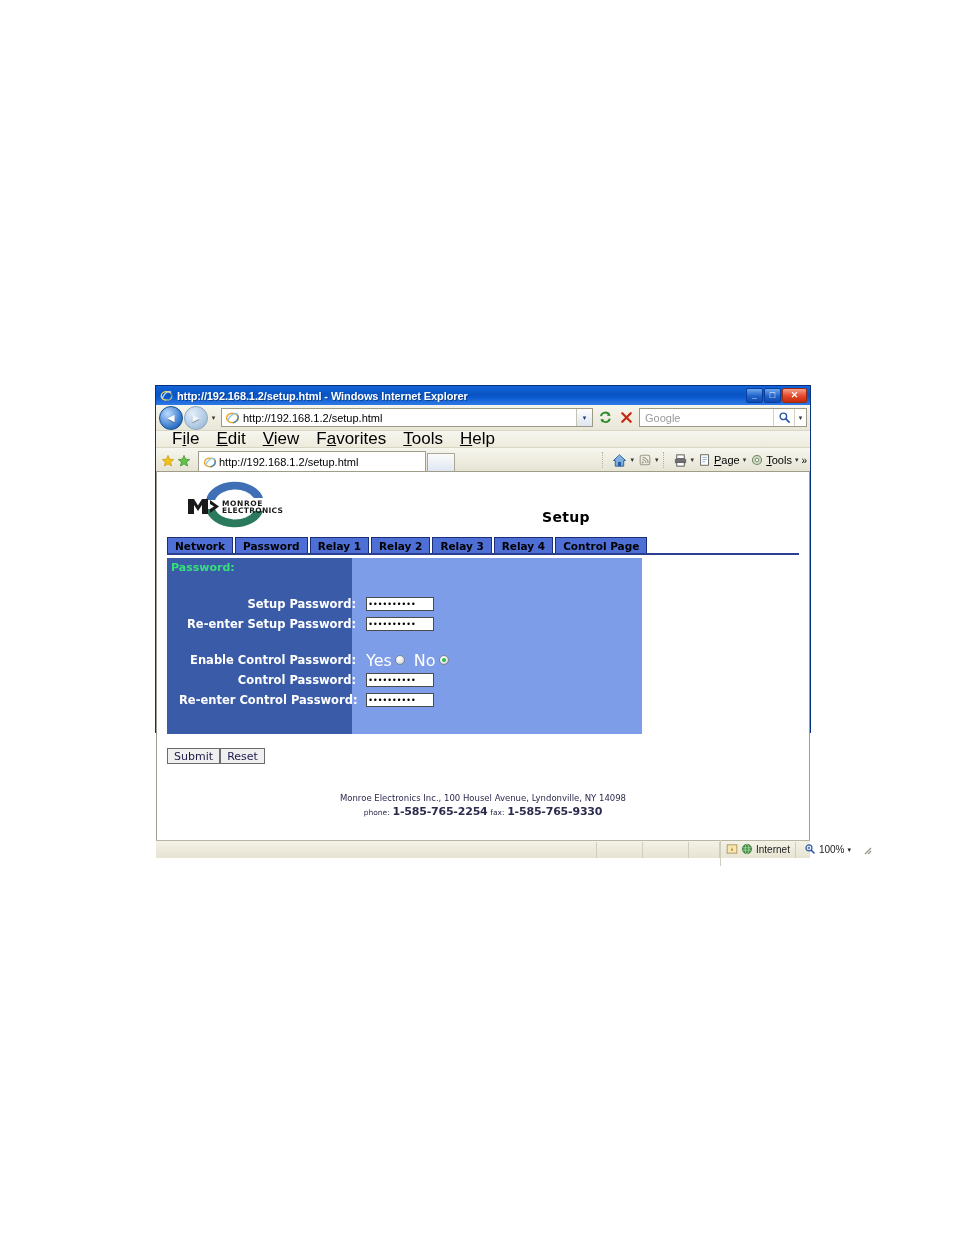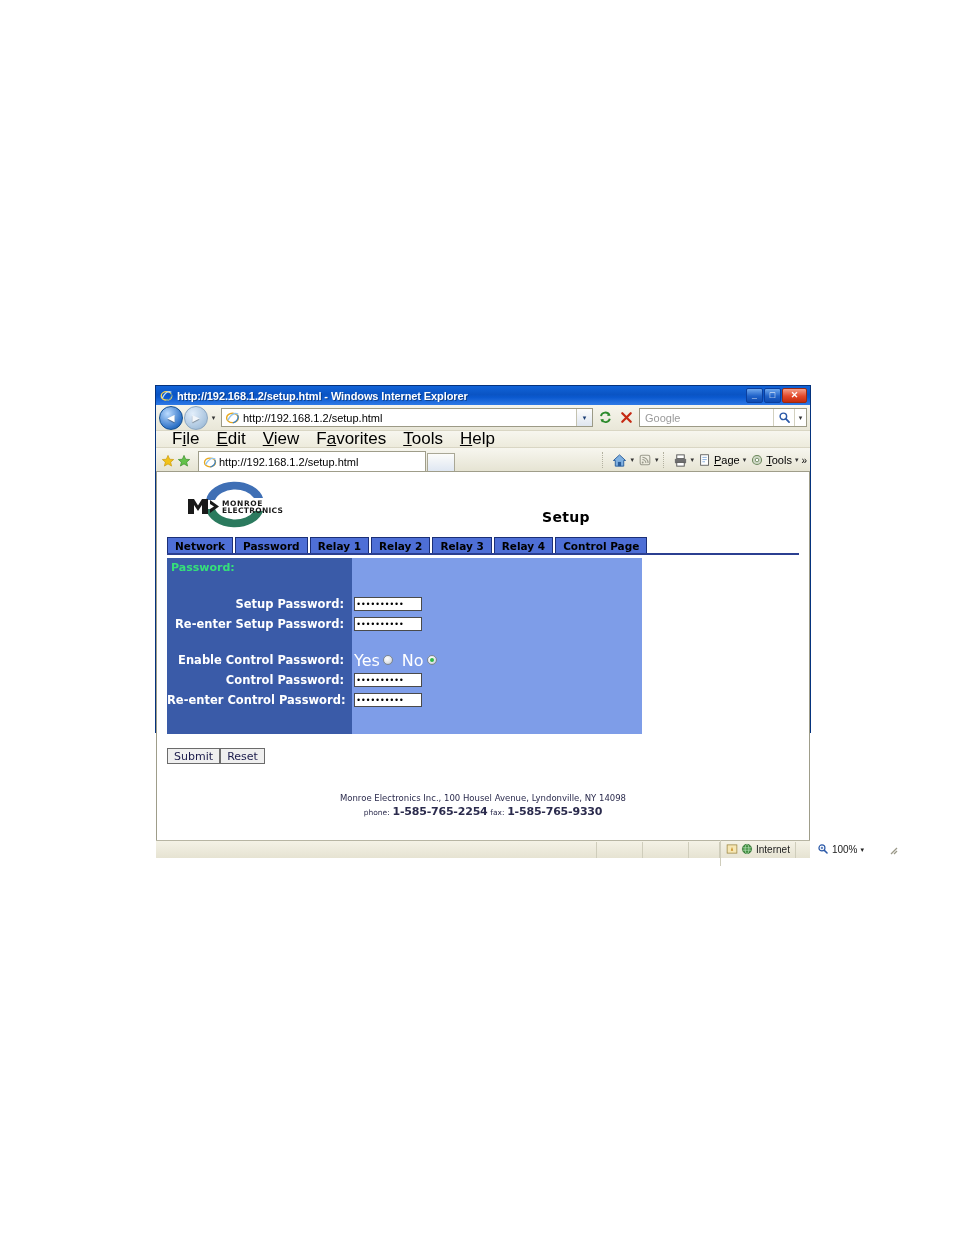--- a/index.html
+++ b/index.html
@@ -160,21 +160,21 @@
     position:absolute;left:10px;top:86px;width:475px;height:176px;
     display:flex;
   }
   .panel-left{width:185px;background:#3a5ba8;position:relative;flex:none}
   .panel-right{flex:1;background:#7e9de8}
   .panel-title{
     position:absolute;left:4px;top:3px;color:#35e07a;font-size:11px;font-weight:bold;
     font-family:"DejaVu Sans",sans-serif;
   }
   .frow{
-    position:absolute;left:0;width:100%;height:20px;display:flex;align-items:center;
+    position:absolute;left:12px;width:100%;height:20px;display:flex;align-items:center;
   }
   .flabel{
     width:181px;text-align:right;padding-right:4px;box-sizing:border-box;
     color:#ffffff;font-size:11.5px;font-weight:bold;white-space:nowrap;
     font-family:"DejaVu Sans",sans-serif;
   }
   .fctl{padding-left:6px;display:flex;align-items:center}
   .pw-input{
     width:68px;height:14px;background:#fff;border:1px solid #4a4a4a;
     box-sizing:border-box;display:flex;align-items:center;padding-left:2px;
@@ -210,21 +210,21 @@
 
   
   .statusbar{
     height:18px;display:flex;align-items:center;
     background:linear-gradient(to bottom,#f4f2e6,#e6e3d2);
     border-top:1px solid #b7b5a3;box-sizing:border-box;font-size:10px;color:#222;
   }
   .sb-pane{height:16px;border-right:1px solid #cfcdbb;flex:none}
   .sb-zone{display:flex;align-items:center;gap:3px;padding:8px 5px;height:16px;
     border-left:1px solid #cfcdbb;margin-left:auto}
-  .sb-zoom{display:flex;align-items:center;gap:3px;padding:0 21px;height:16px;
+  .sb-zoom{display:flex;align-items:center;gap:3px;padding:0 8px;height:16px;
     border-left:1px solid #cfcdbb}
   .sb-grip{width:12px;height:12px;margin-left:2px;flex:none}
 </style>
 </head>
 <body>
 
 <div id="ie-window">
 
   <div class="titlebar">
     <span class="title-ie-icon">

